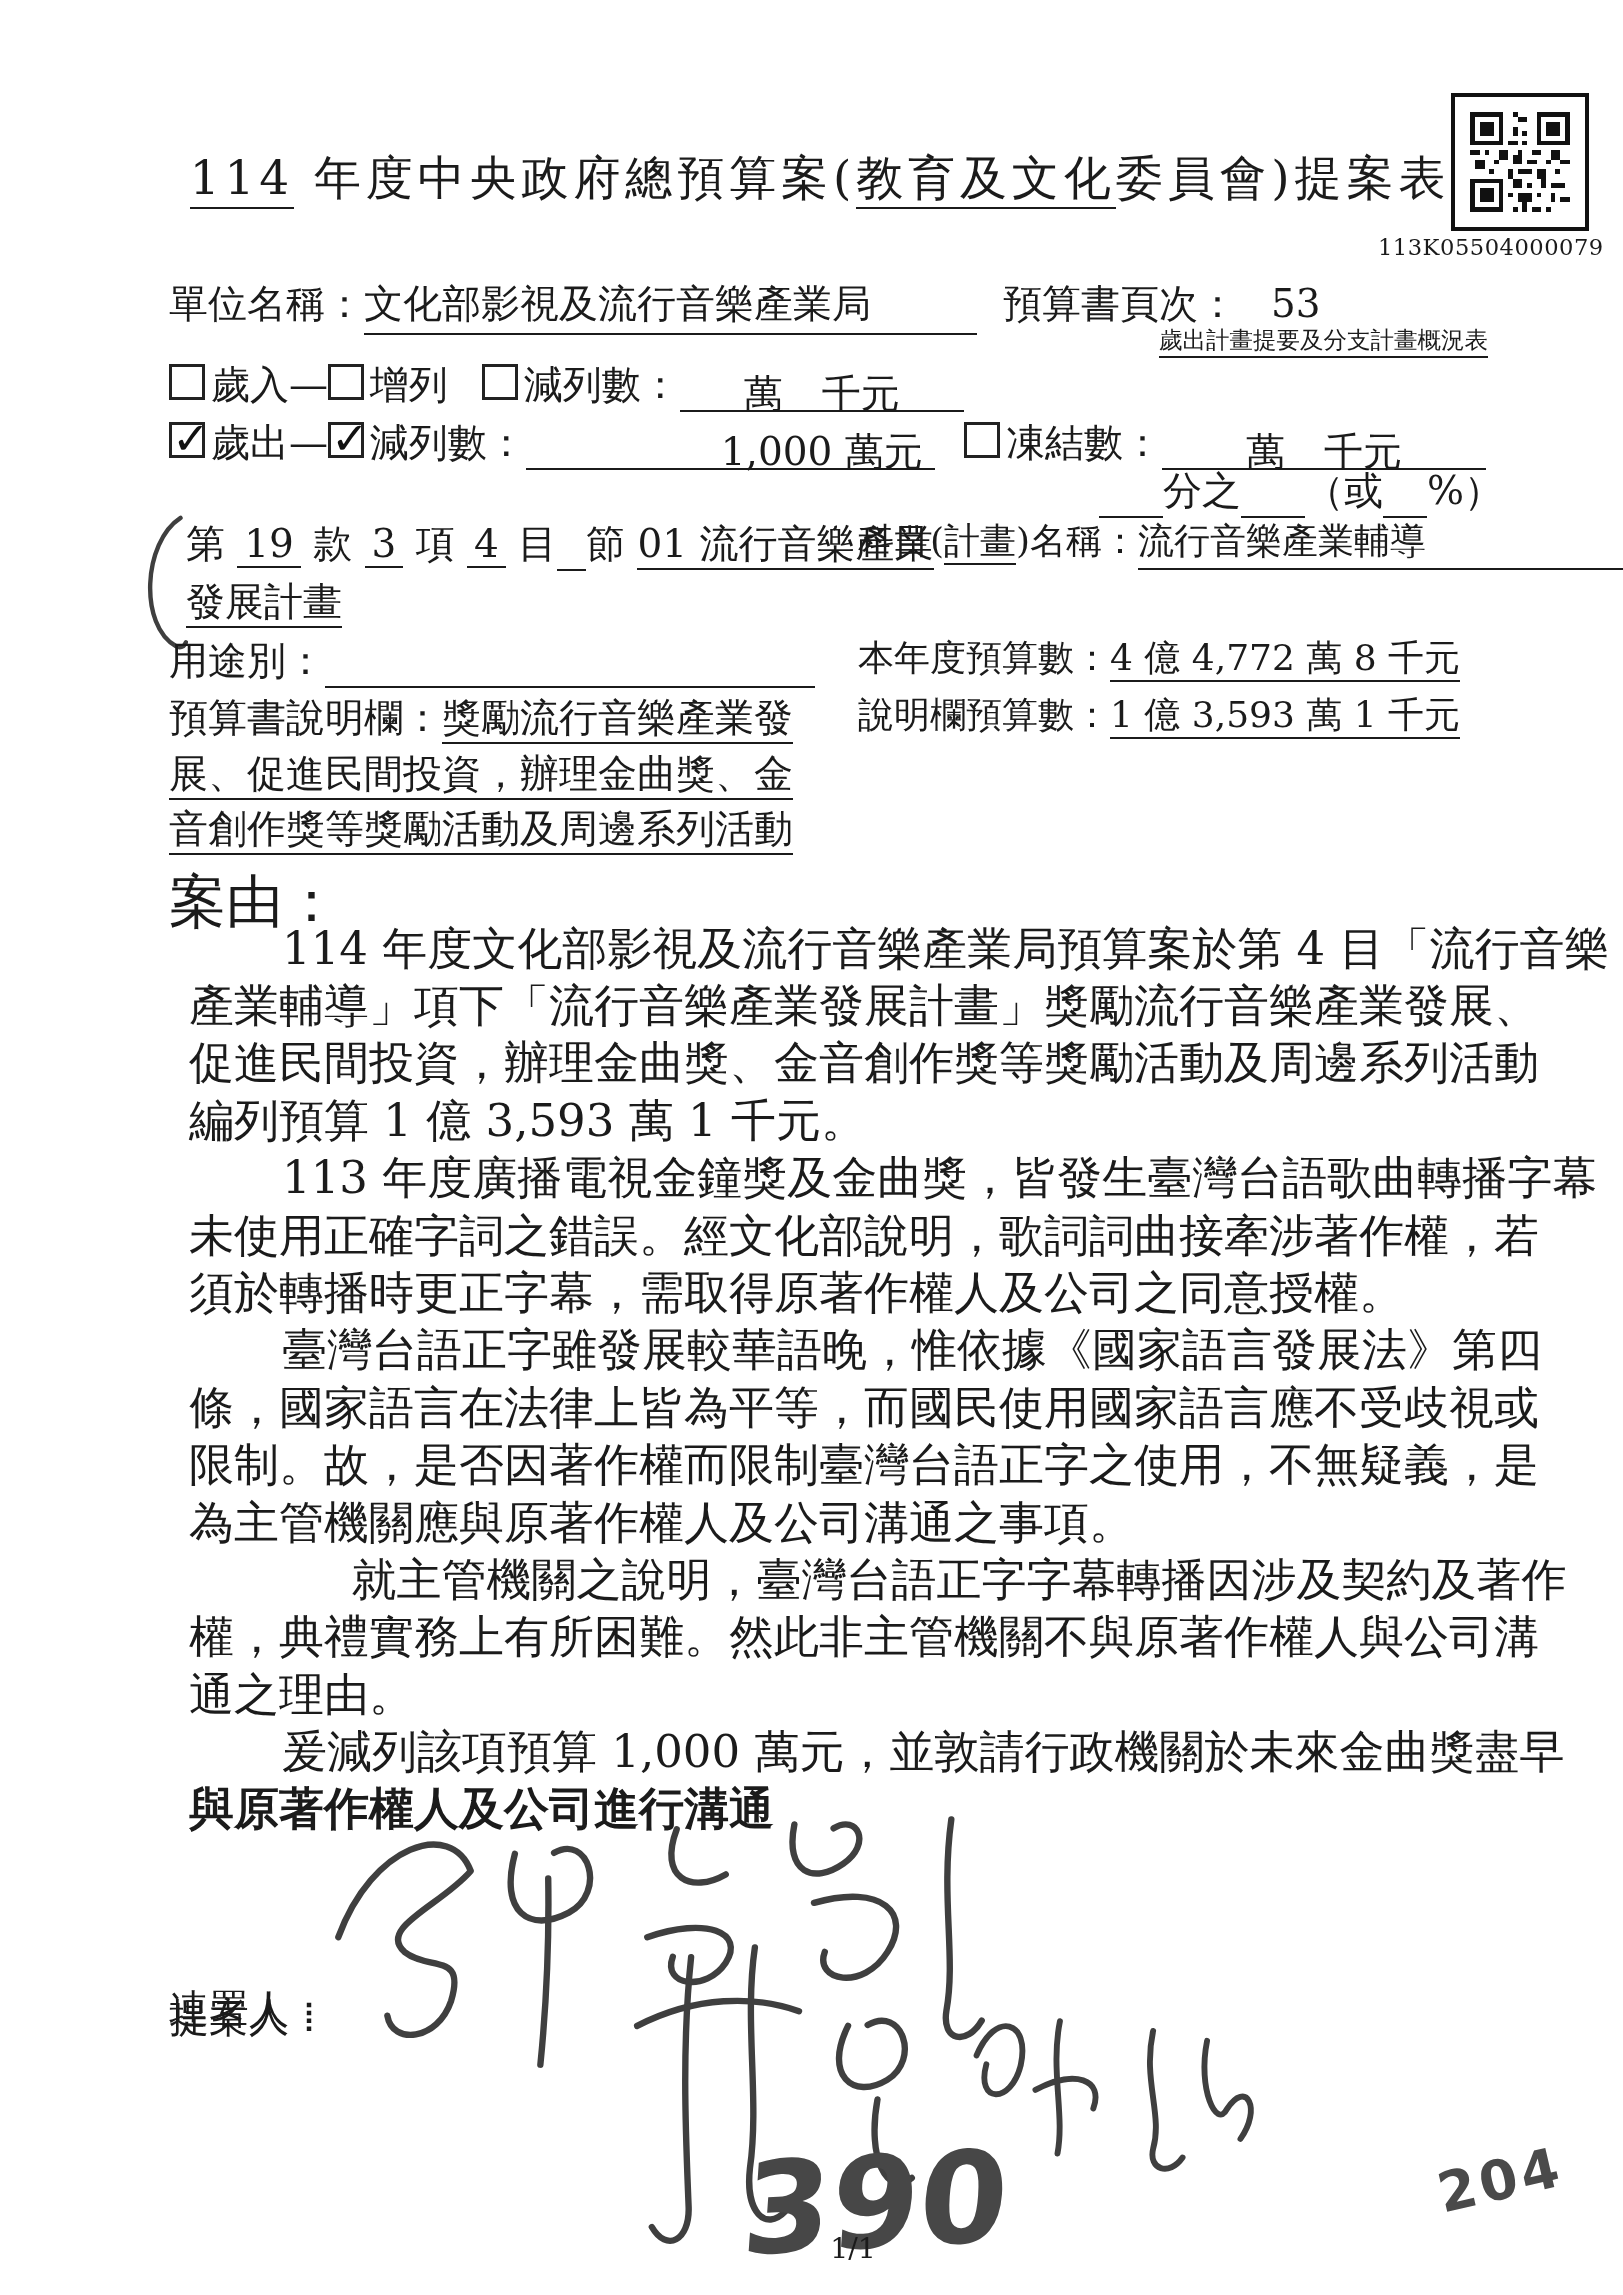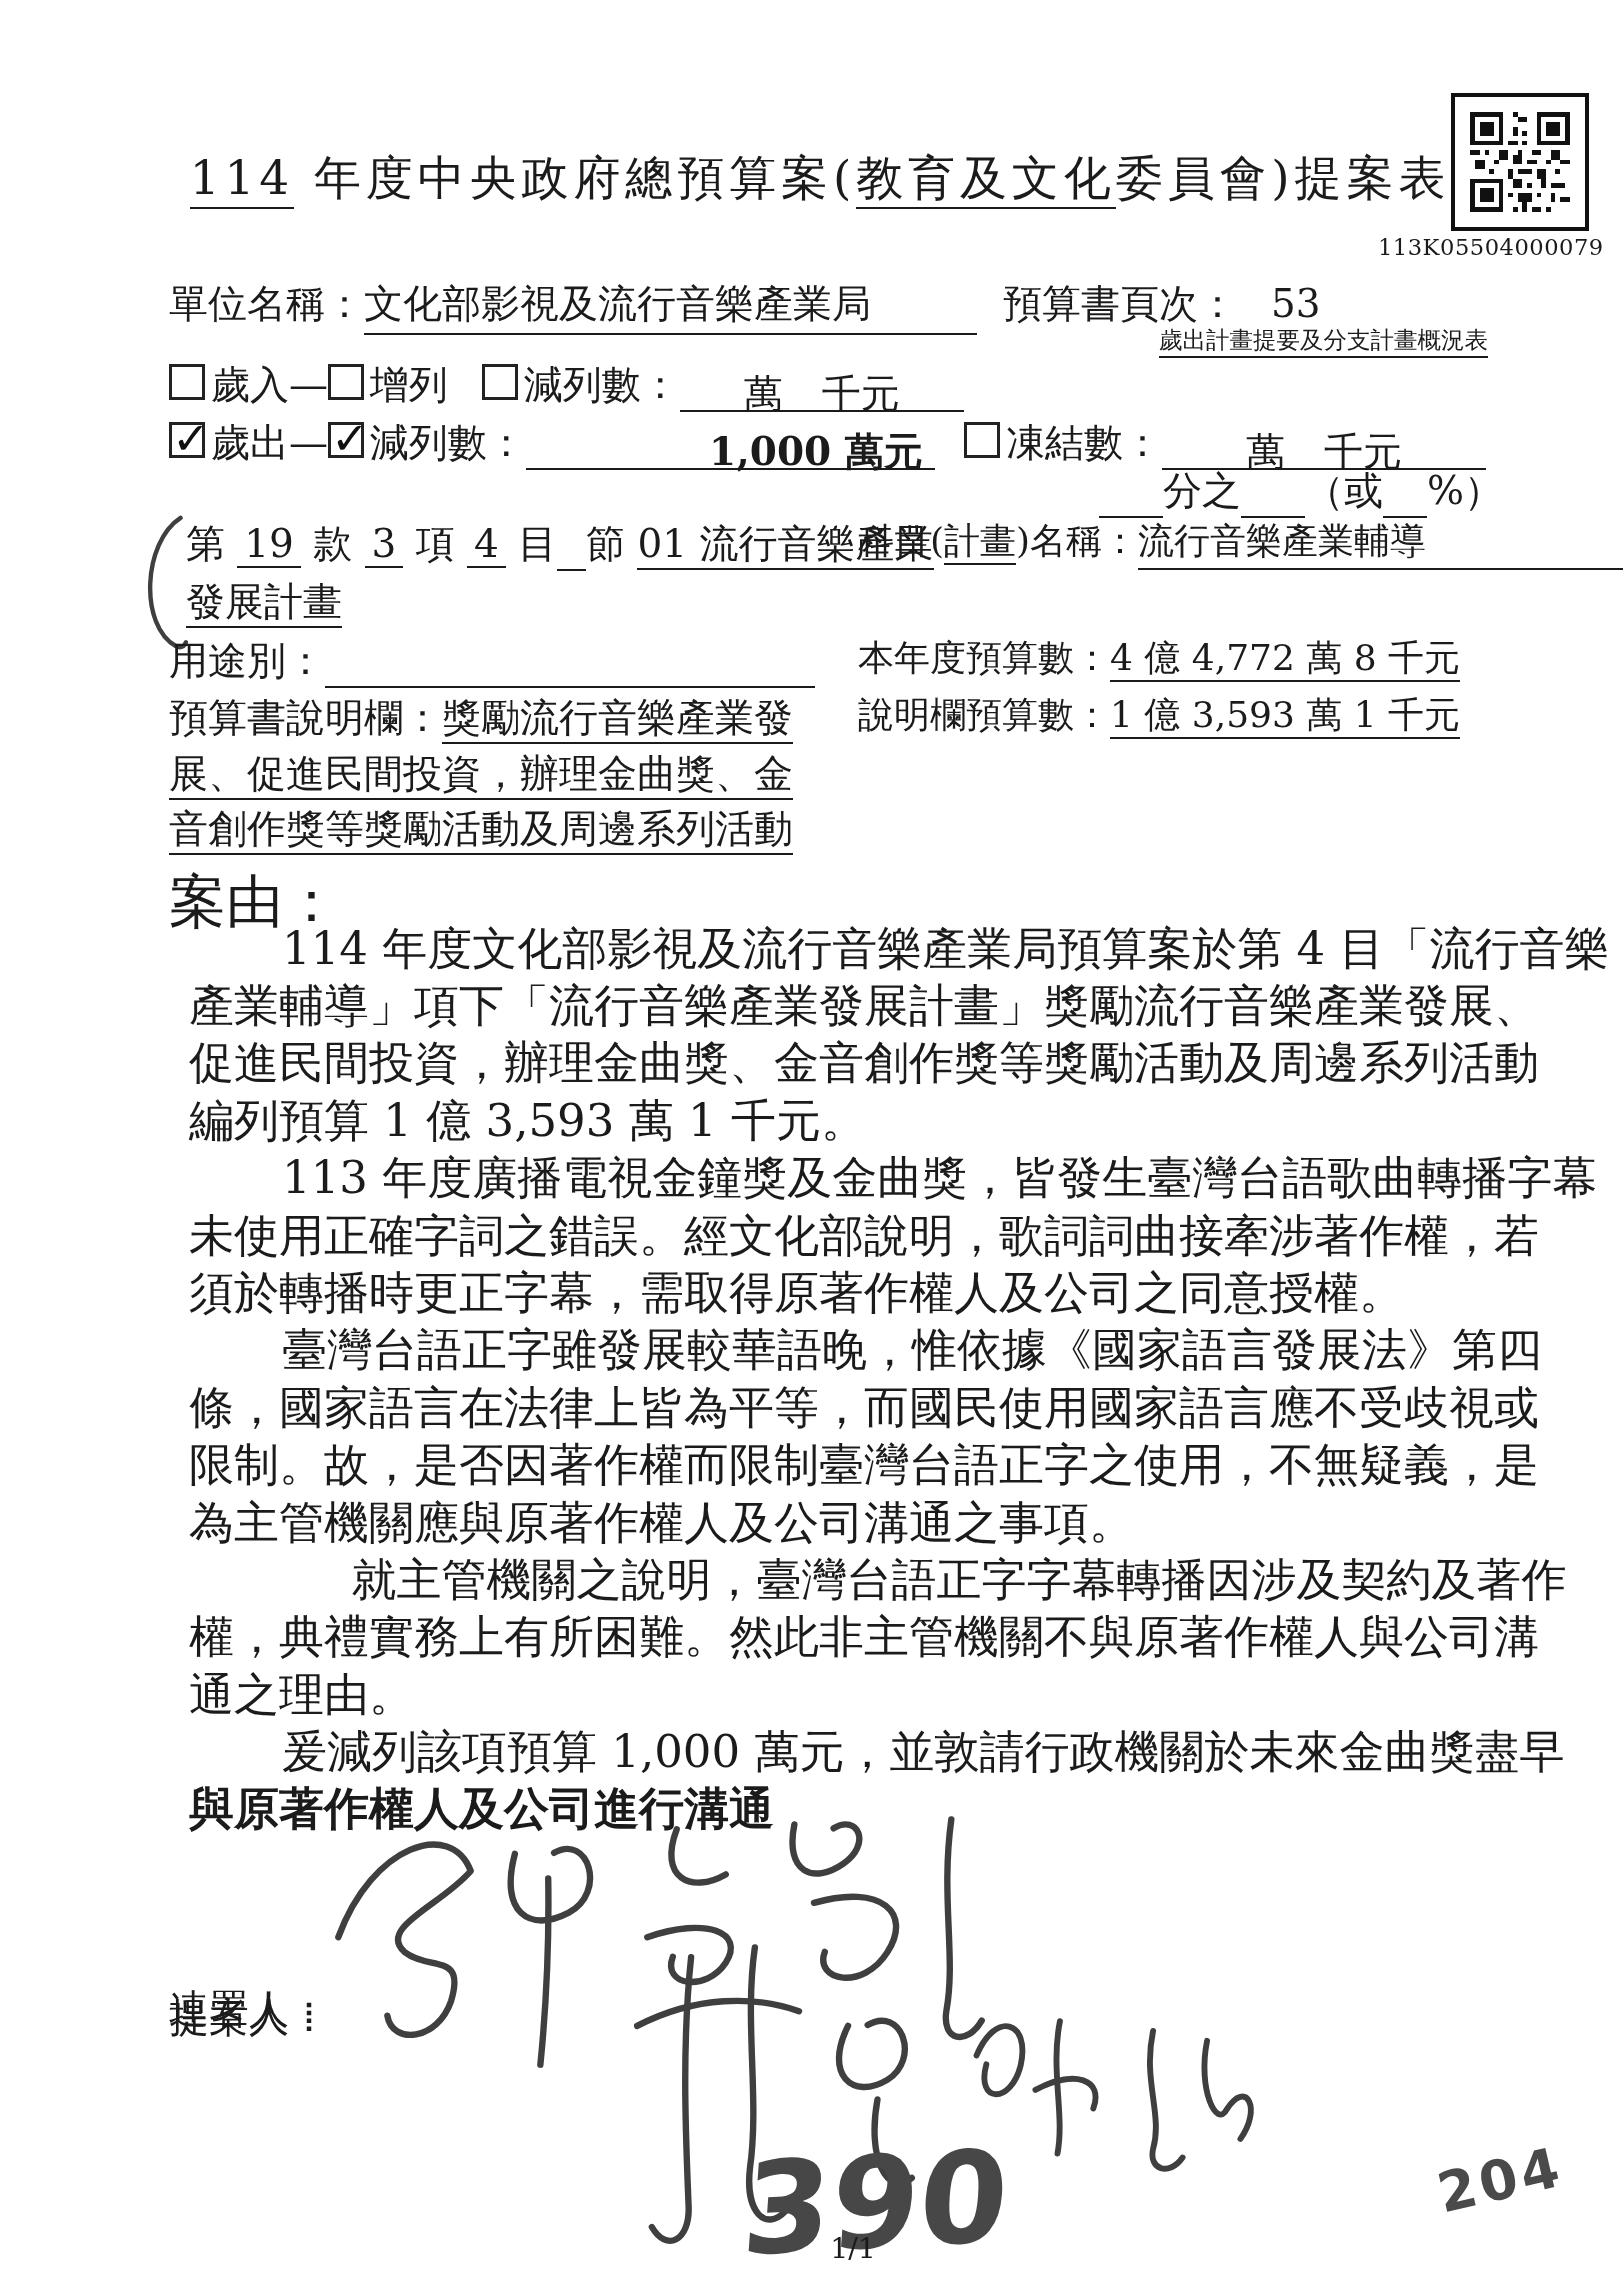--- a/index.html
+++ b/index.html
@@ -109,21 +109,21 @@
 
   <div class="note-row" style="top:324px;">
     <span class="u">歲出計畫提要及分支計畫概況表</span>
   </div>
 
   <div class="frow" style="top:358px;">
     <span class="cb"></span><span>歲入</span><span>—</span><span class="cb"></span><span>增列</span><span class="small-gap"></span><span class="cb"></span><span>減列數：</span><span class="blank" style="width:284px;">萬　千元</span>
   </div>
 
   <div class="frow" style="top:416px;">
-    <span class="cb"><span class="tick">✓</span></span><span>歲出</span><span>—</span><span class="cb"><span class="tick">✓</span></span><span>減列數：</span><span class="blank right" style="width:397px;font-weight:bold;">1,000 萬元</span><span style="display:inline-block;width:29px;"></span><span class="cb"></span><span>凍結數：</span><span class="blank" style="width:324px;">萬　千元</span>
+    <span class="cb"><span class="tick">✓</span></span><span>歲出</span><span>—</span><span class="cb"><span class="tick">✓</span></span><span>減列數：</span><span class="blank right" style="width:397px;">1,000 萬元</span><span style="display:inline-block;width:29px;"></span><span class="cb"></span><span>凍結數：</span><span class="blank" style="width:324px;">萬　千元</span>
   </div>
 
   <div class="frow" style="top:464px;text-align:right;">
     <span class="blank" style="width:64px;"></span><span>分之</span><span class="blank" style="width:64px;"></span><span>（或</span><span class="blank" style="width:44px;"></span><span>%）</span>
   </div>
 
   <svg class="abs sig" style="left:129px;top:514px;" width="59" height="142" viewBox="0 0 120 290">
     <path d="M105,8 C28,58 20,228 96,270 C104,275 113,271 116,262" stroke-width="9"></path>
   </svg>
 

